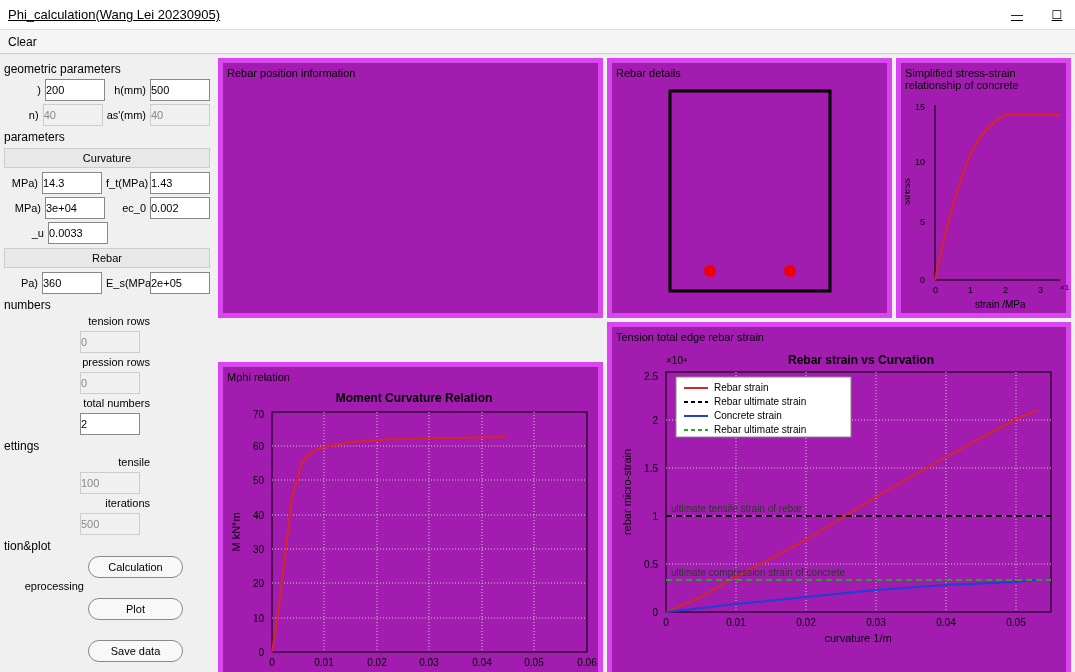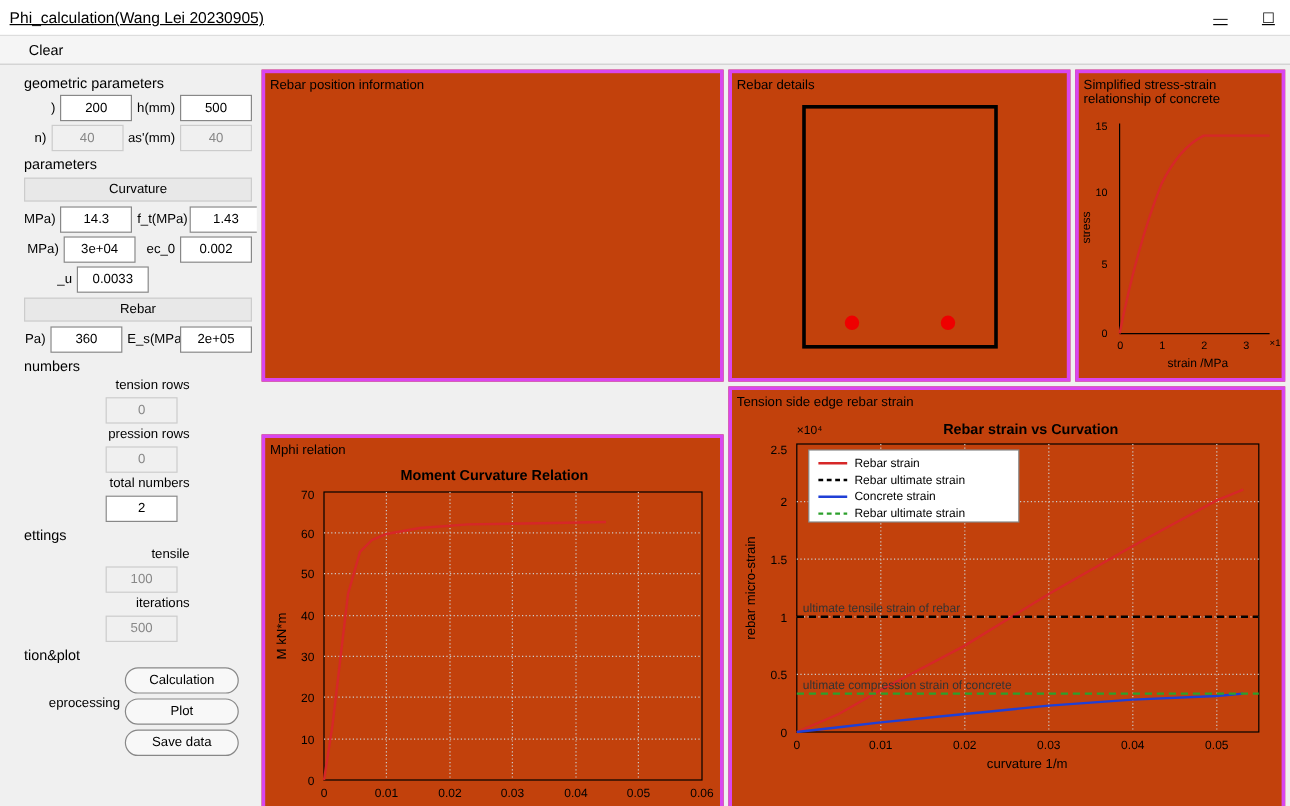--- a/index.html
+++ b/index.html
@@ -1,34 +1,34 @@
 <!DOCTYPE html>
 <html><head>
 <meta charset="utf-8">
 <style>
 * { box-sizing: border-box; margin: 0; padding: 0; font-family: Arial, sans-serif; }
 body { background: #f0f0f0; width: 1075px; height: 672px; overflow: hidden; font-size: 12px; }
 .titlebar { background: #fff; height: 30px; display: flex; align-items: center; justify-content: space-between; padding: 0 8px; border-bottom: 1px solid #ddd; text-decoration: underline; }
 .titlebar-title { font-size: 13px; }
 .titlebar-controls { display: flex; gap: 20px; }
 .titlebar-btn { width: 20px; height: 20px; display: flex; align-items: center; justify-content: center; cursor: pointer; }
-.menubar { background: #f5f5f5; height: 24px; padding: 0 16px; display: flex; align-items: center; border-bottom: 1px solid #ccc; }
+.menubar { background: #f5f5f5; height: 24px; padding: 0 0; display: flex; align-items: center; border-bottom: 1px solid #ccc; }
 .menubar span { padding: 2px 8px; cursor: pointer; }
-.main { display: flex; height: calc(672px - 54px); padding-left: 16px; }
+.main { display: flex; height: calc(672px - 54px); }
 .left-panel { width: 225px; padding: 4px; overflow: hidden; }
 .right-area { flex: 1; display: grid; grid-template-columns: 385px 285px 175px; grid-template-rows: 260px 1fr; gap: 4px; padding: 4px; }
 .section-title { font-size: 12px; margin: 4px 0 3px 0; }
 .row { display: flex; align-items: center; gap: 4px; margin: 3px 0; }
 .lbl { width: 40px; text-align: right; font-size: 11px; }
 .lbl-wide { width: 80px; text-align: right; font-size: 11px; }
-.input { width: 60px; height: 22px; border: 1px solid #888; text-align: center; font-size: 11px; background: #fff; }
+.input { width: 60px; height: 22px; border: 1px solid #888; font-size: 11px; background: #fff; }
 .input[disabled] { background: #f0f0f0; color: #888; border-color: #ccc; }
 .subheader { background: #e8e8e8; text-align: center; padding: 3px; font-size: 11px; margin: 4px 0; border: 1px solid #ccc; }
 .btn { border: 1px solid #888; border-radius: 12px; padding: 4px 12px; background: #f8f8f8; cursor: pointer; font-size: 11px; text-align: center; width: 95px; }
-.panel { border: 3px solid #d946ef; background: #c2410c; padding: 4px; position: relative; }
+.panel { border: 5px solid #d946ef; background: #a21caf; padding: 4px; position: relative; }
 .panel-title { font-size: 11px; margin-bottom: 4px; }
 .table { width: 100%; border-collapse: collapse; background: #fff; }
 .table th, .table td { border: 1px solid #ccc; padding: 4px; text-align: center; font-size: 11px; }
 .table th { background: #eee; font-weight: normal; color: #555; }
 .table .row-header { background: #eee; width: 30px; }
 .table .shaded td { background: #e8e8e8; }
 .sketch-box { position: relative; width: 100%; height: 215px; display: flex; align-items: center; justify-content: center; }
 .big-panel { grid-column: span 1; margin-top: 40px; }
 .strain-panel { grid-column: 2 / 4; }
 svg { display: block; }
@@ -111,21 +111,21 @@
       <input class="input" disabled="" value="100" style="">
     </div>
     <div class="row input-row-indent">
       <span class="lbl-wide">iterations</span>
       <input class="input" disabled="" value="500" style="">
     </div>
 
     <div class="section-title">tion&amp;plot</div>
     <div class="row" style="align-items:flex-start;">
       <span class="lbl-wide" style="padding-top:24px;">eprocessing</span>
-      <div style="display:flex;flex-direction:column;gap:4px;">
+      <div style="display:flex;flex-direction:column;gap:20px;">
         <button class="btn">Calculation</button>
         <button class="btn">Plot</button>
         <button class="btn">Save data</button>
       </div>
     </div>
   </div>
 
   <div class="right-area">
 
     <div class="panel">
@@ -203,21 +203,21 @@
           <text x="210" y="254" text-anchor="middle" font-size="10">0.04</text>
           <text x="262" y="254" text-anchor="middle" font-size="10">0.05</text>
           <text x="315" y="254" text-anchor="middle" font-size="10">0.06</text>
           <text x="157" y="270" text-anchor="middle" font-size="11">curvature 1/m</text>
           <text x="-32" y="120" text-anchor="middle" font-size="11" transform="rotate(-90 -32 120)">M kN*m</text>
         </g>
       </svg>
     </div>
 
     <div class="panel strain-panel">
-      <div class="panel-title">Tension side edge rebar strain</div>
+      <div class="panel-title">Tension total edge rebar strain</div>
       <svg width="450" height="300" viewBox="0 0 450 300">
         <text x="50" y="17" font-size="10">×10⁴</text>
         <text x="245" y="17" text-anchor="middle" font-size="12" font-weight="bold">Rebar strain vs Curvation</text>
         <g transform="translate(50,25)">
           <rect x="0" y="0" width="385" height="240" fill="none" stroke="#000"></rect>
           <g stroke="#ccc" stroke-dasharray="1,2">
             <line x1="0" y1="48" x2="385" y2="48"></line>
               <line x1="0" y1="96" x2="385" y2="96"></line>
             <line x1="0" y1="144" x2="385" y2="144"></line>
               <line x1="0" y1="192" x2="385" y2="192"></line>

